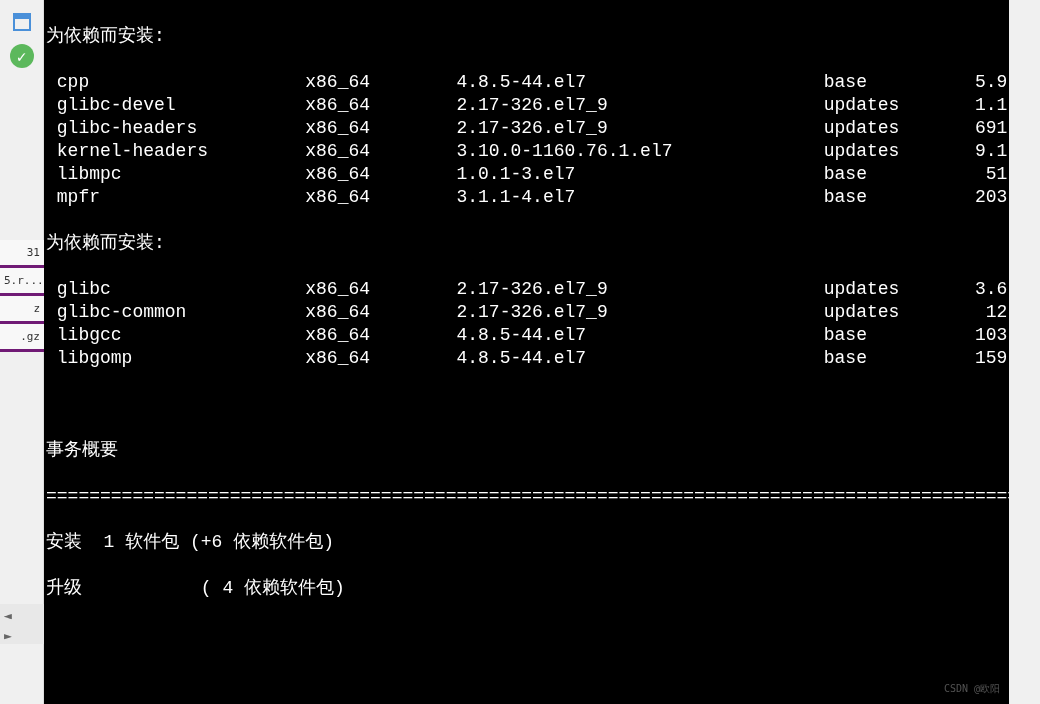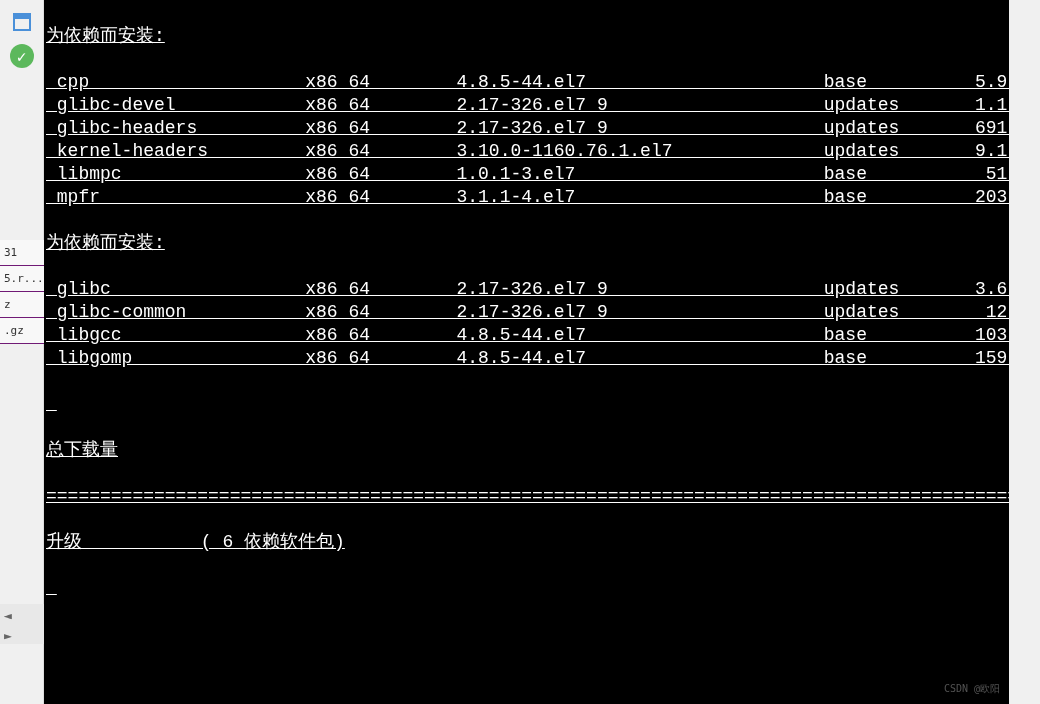--- a/index.html
+++ b/index.html
@@ -46,37 +46,37 @@
       position: absolute;
       left: 0;
       top: 240px;
       width: 44px;
       font-size: 11px;
       color: #333;
       background: #f8f8f8;
     }
     .file-item {
       padding: 6px 4px;
-      border-bottom: 1px solid #701a75;
+      border-bottom: 3px solid #701a75;
+      text-align: right;
     }
     .terminal {
       position: absolute;
       left: 44px;
       top: 0;
       width: 965px;
       height: 704px;
       background: #000;
       color: #fff;
       font-family: "Courier New", monospace;
       font-size: 18px;
       line-height: 23px;
       padding: 2px 2px;
       white-space: pre;
       overflow: hidden;
-      text-decoration: underline;
     }
     .terminal-line {
       white-space: pre;
     }
     .right-strip {
       position: absolute;
       right: 0;
       top: 0;
       width: 31px;
       height: 704px;
@@ -130,23 +130,24 @@
   <div class="scroll-arrow">◄</div>
   <div class="scroll-arrow">►</div>
 </div>
 
 <div class="terminal">
 <div class="terminal-line">为依赖而安装:</div>
 <div id="pkg-install"><div class="terminal-line"> cpp                    x86_64        4.8.5-44.el7                      base          5.9 M</div><div class="terminal-line"> glibc-devel            x86_64        2.17-326.el7_9                    updates       1.1 M</div><div class="terminal-line"> glibc-headers          x86_64        2.17-326.el7_9                    updates       691 k</div><div class="terminal-line"> kernel-headers         x86_64        3.10.0-1160.76.1.el7              updates       9.1 M</div><div class="terminal-line"> libmpc                 x86_64        1.0.1-3.el7                       base           51 k</div><div class="terminal-line"> mpfr                   x86_64        3.1.1-4.el7                       base          203 k</div></div>
 <div class="terminal-line">为依赖而安装:</div>
 <div id="pkg-update"><div class="terminal-line"> glibc                  x86_64        2.17-326.el7_9                    updates       3.6 M</div><div class="terminal-line"> glibc-common           x86_64        2.17-326.el7_9                    updates        12 M</div><div class="terminal-line"> libgcc                 x86_64        4.8.5-44.el7                      base          103 k</div><div class="terminal-line"> libgomp                x86_64        4.8.5-44.el7                      base          159 k</div></div>
 <div class="terminal-line"> </div>
-<div class="terminal-line">总下载量</div>
+<div class="terminal-line">事务概要</div>
 <div class="terminal-line">===============================================================================================</div>
-<div class="terminal-line">升级           ( 6 依赖软件包)</div>
+<div class="terminal-line">安装  1 软件包 (+6 依赖软件包)</div>
+<div class="terminal-line">升级           ( 4 依赖软件包)</div>
 <div class="terminal-line"> </div>
 
 
 
 
 
 
 
 </div>
 

